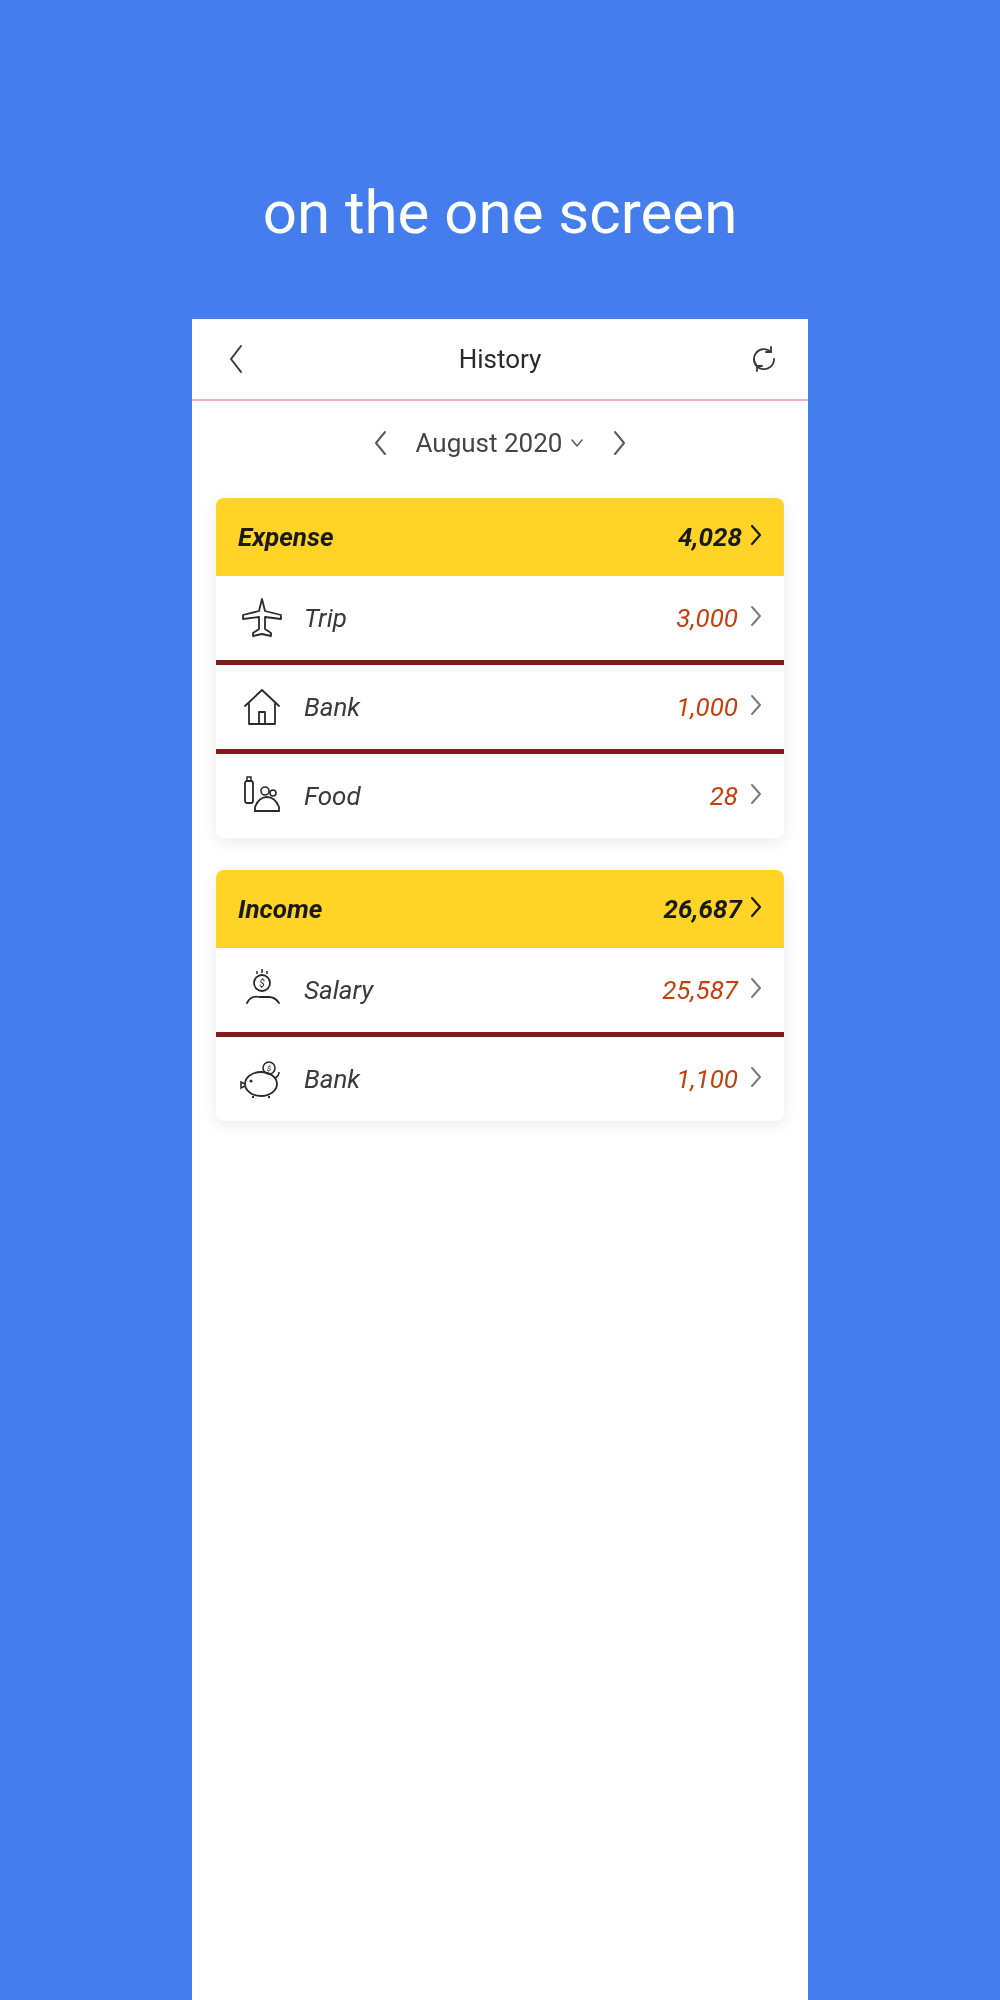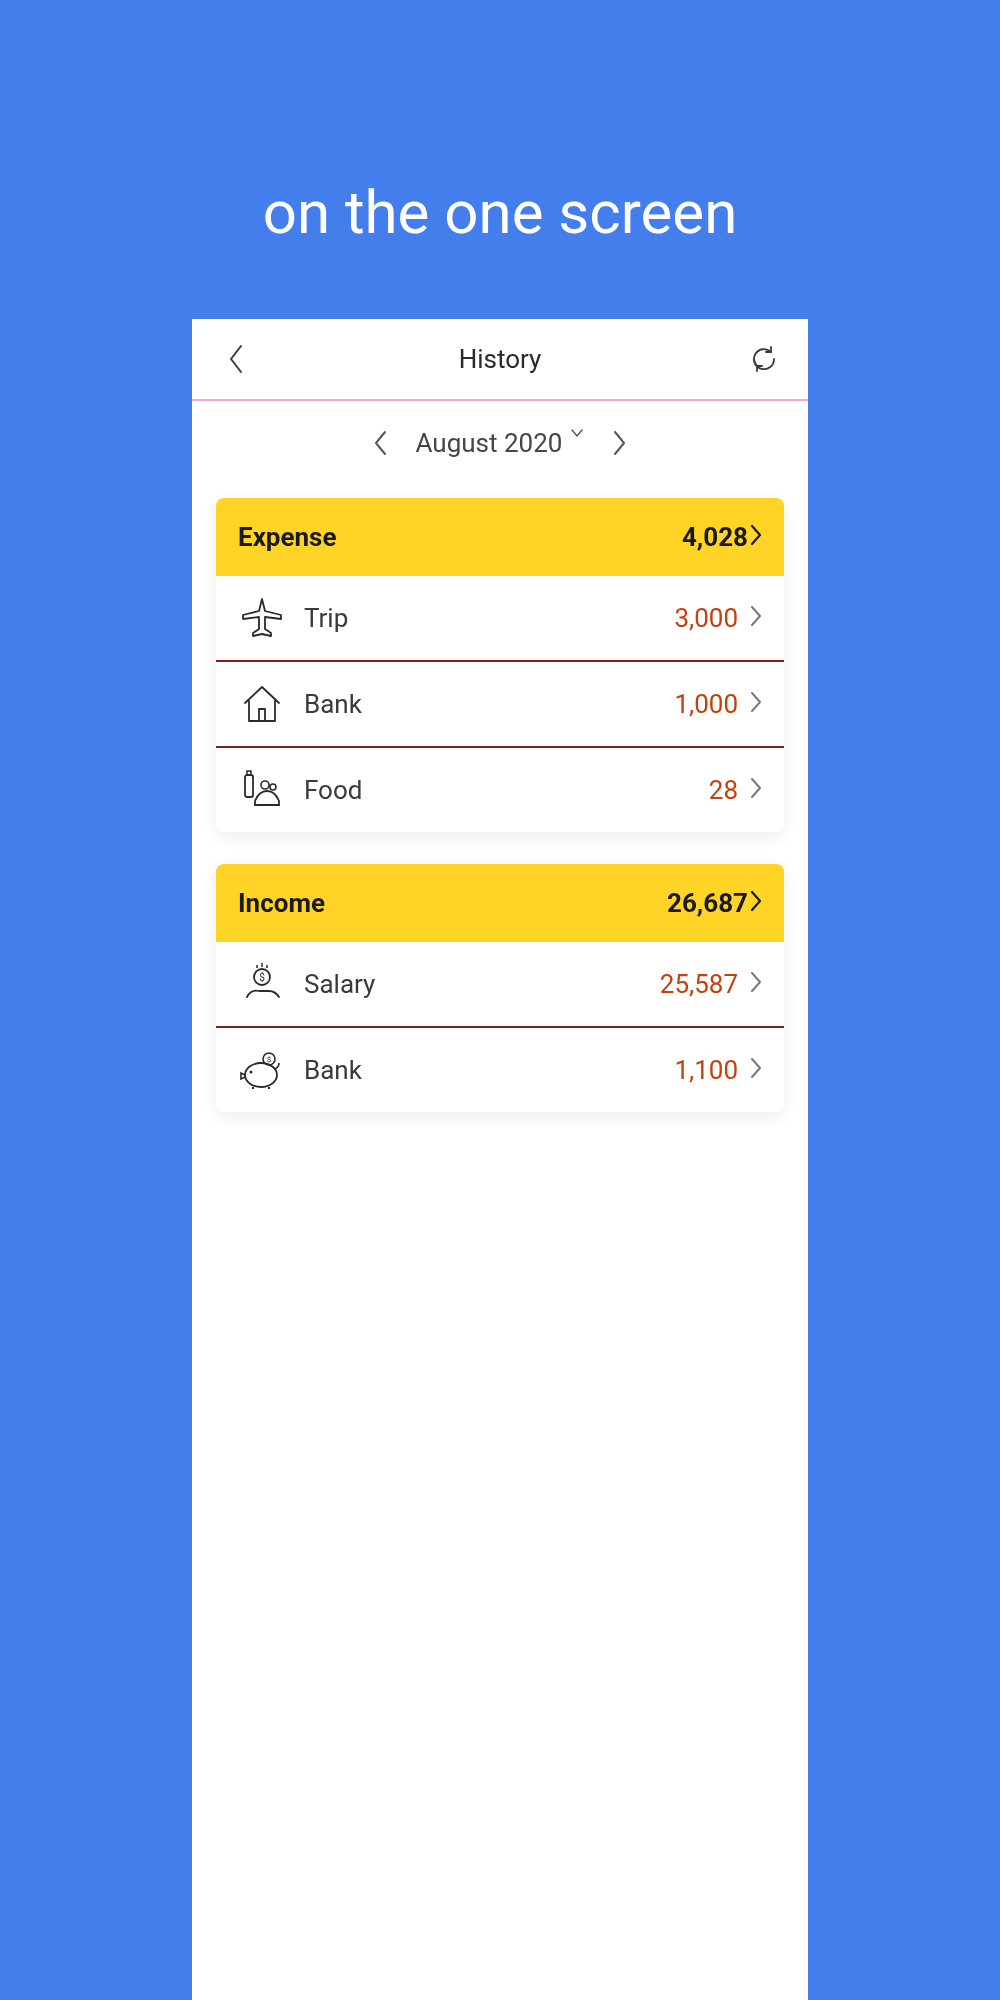--- a/index.html
+++ b/index.html
@@ -68,39 +68,41 @@
       display: flex;
       align-items: center;
       justify-content: center;
       gap: 20px;
       padding: 26px 0;
     }
     .date-text {
       font-size: 26px;
       color: #464646;
       display: flex;
+      align-items: center;
       gap: 8px;
     }
     .chev-icon {
       width: 32px;
       height: 32px;
       display: flex;
       align-items: center;
       justify-content: center;
     }
     .chev-icon svg {
       width: 14px;
       height: 26px;
     }
     .tiny-chev {
       width: 14px;
       height: 10px;
     }
     .content {
       padding: 13px 24px;
+      font-style: italic;
     }
     .section {
       border-radius: 8px;
       overflow: hidden;
       margin-bottom: 32px;
       box-shadow: 0 4px 16px rgba(0,0,0,0.08);
     }
     .section-header {
       background: #ffd427;
       display: flex;
@@ -112,28 +114,28 @@
       font-size: 26px;
       font-weight: 700;
       color: #1a1a1a;
     }
     .section-total {
       font-size: 26px;
       font-weight: 700;
       color: #1a1a1a;
       display: flex;
       align-items: flex-start;
-      gap: 2px;
+      gap: 8px;
     }
     .list-item {
       background: #ffffff;
       display: flex;
       align-items: center;
       padding: 18px 22px;
-      border-bottom: 2px solid #7f1d1d;
+      border-bottom: 5px solid #7f1d1d;
     }
     .list-item:last-child {
       border-bottom: none;
       justify-content: flex-end;
     }
     .item-icon {
       width: 48px;
       height: 48px;
       display: flex;
       align-items: center;

